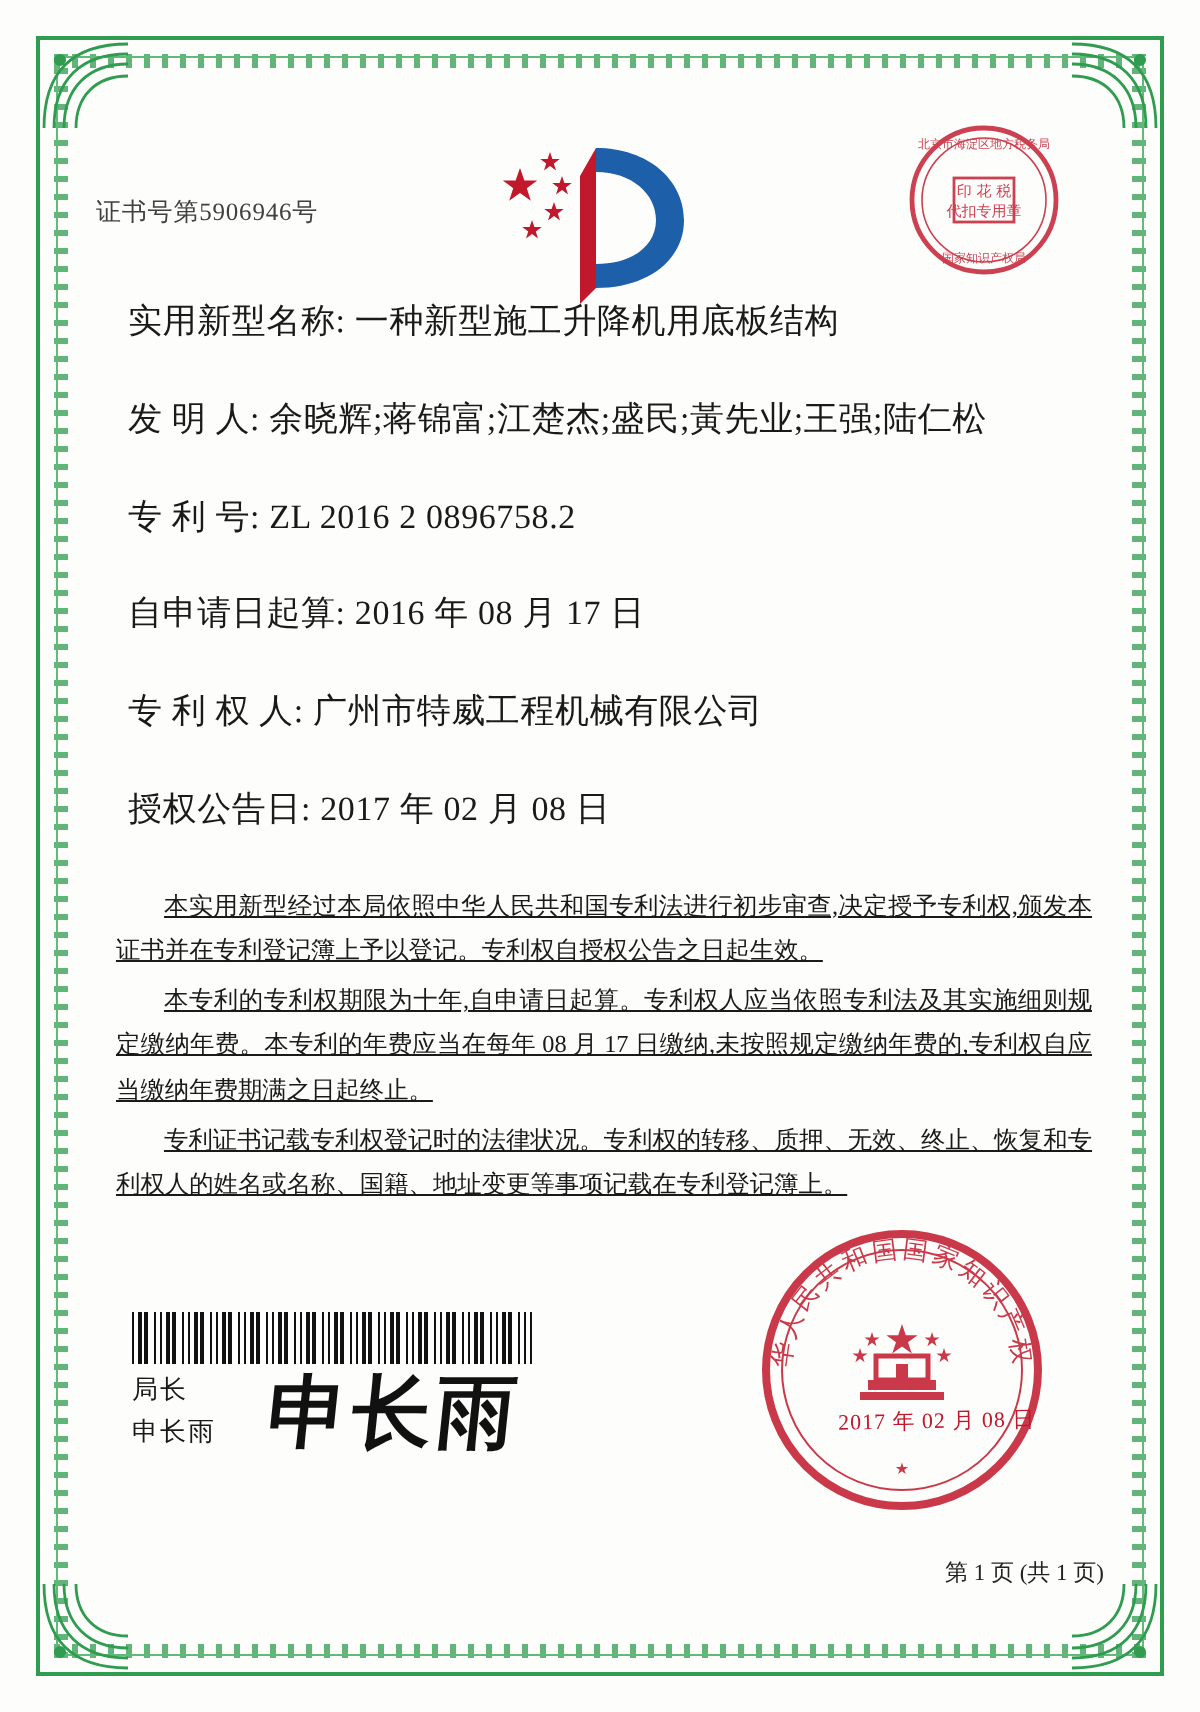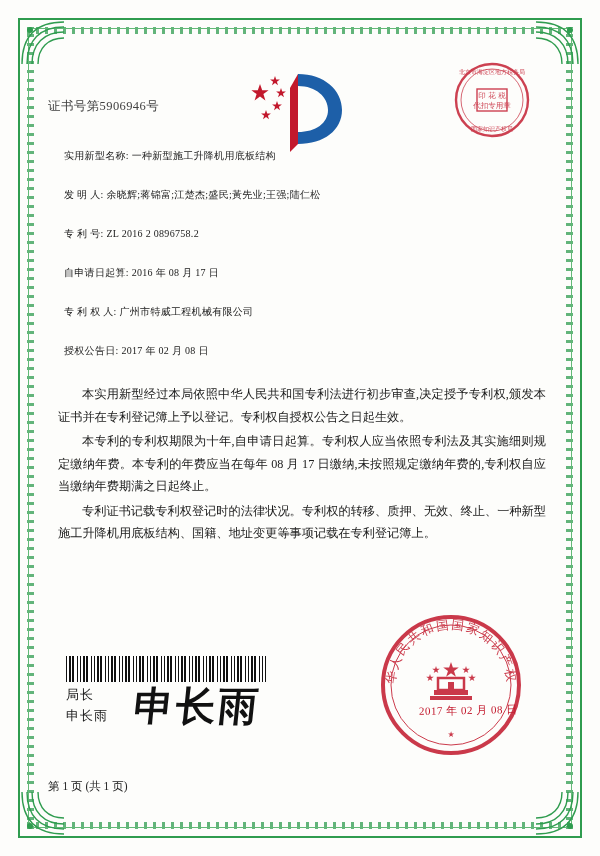--- a/index.html
+++ b/index.html
@@ -102,40 +102,41 @@
     letter-spacing: 3px;
     color: #111;
     font-family: "DejaVu Serif", "Liberation Serif", serif;
   }
 
   .fields {
     margin-top: 34px;
     padding-left: 16px;
   }
   .field {
-    font-size: 10px;
+    font-size: 17px;
     color: #1a1a1a;
     margin-bottom: 25px;
     line-height: 1.4;
     letter-spacing: 0.3px;
   }
   .field .lbl {
     display: inline-block;
   }
   .field .val {
     display: inline;
   }
 
   .body-text {
     margin-top: 18px;
     padding: 0 6px 0 10px;
     font-size: 12.2px;
     line-height: 1.85;
     text-align: justify;
     color: #1a1a1a;
+    text-decoration: underline;
   }
   .body-text p {
     margin: 0 0 2px 0;
     text-indent: 24px;
   }
 
   .barcode {
     position: absolute;
     left: 18px;
     bottom: 122px;
@@ -187,21 +188,21 @@
     color: #c2182c;
     letter-spacing: 0.5px;
     transform: rotate(-1deg);
   }
 
   .page-footer {
     position: absolute;
     left: 0;
     bottom: 10px;
     width: 504px;
-    text-align: left;
+    text-align: right;
     font-size: 11.5px;
     color: #222;
   }
 </style>
 </head>
 <body>
 
 <div class="page">
 
   <div class="border-outer"></div>
@@ -309,21 +310,21 @@
       </div>
       <div class="field">
         <span class="lbl">授权公告日:</span>
         <span class="val">2017 年 02 月 08 日</span>
       </div>
     </div>
 
     <div class="body-text">
       <p>本实用新型经过本局依照中华人民共和国专利法进行初步审查,决定授予专利权,颁发本证书并在专利登记簿上予以登记。专利权自授权公告之日起生效。</p>
       <p>本专利的专利权期限为十年,自申请日起算。专利权人应当依照专利法及其实施细则规定缴纳年费。本专利的年费应当在每年 08 月 17 日缴纳,未按照规定缴纳年费的,专利权自应当缴纳年费期满之日起终止。</p>
-      <p>专利证书记载专利权登记时的法律状况。专利权的转移、质押、无效、终止、一种新型施工升降机用底板结构、国籍、地址变更等事项记载在专利登记簿上。</p>
+      <p>专利证书记载专利权登记时的法律状况。专利权的转移、质押、无效、终止、恢复和专利权人的姓名或名称、国籍、地址变更等事项记载在专利登记簿上。</p>
     </div>
 
     <div class="barcode"></div>
 
     <div class="signature-block">
       <span class="sig-label">
         <span>局长</span><br>
         <span>申长雨</span>
       </span>
       <span class="sig-hand">申长雨</span>

